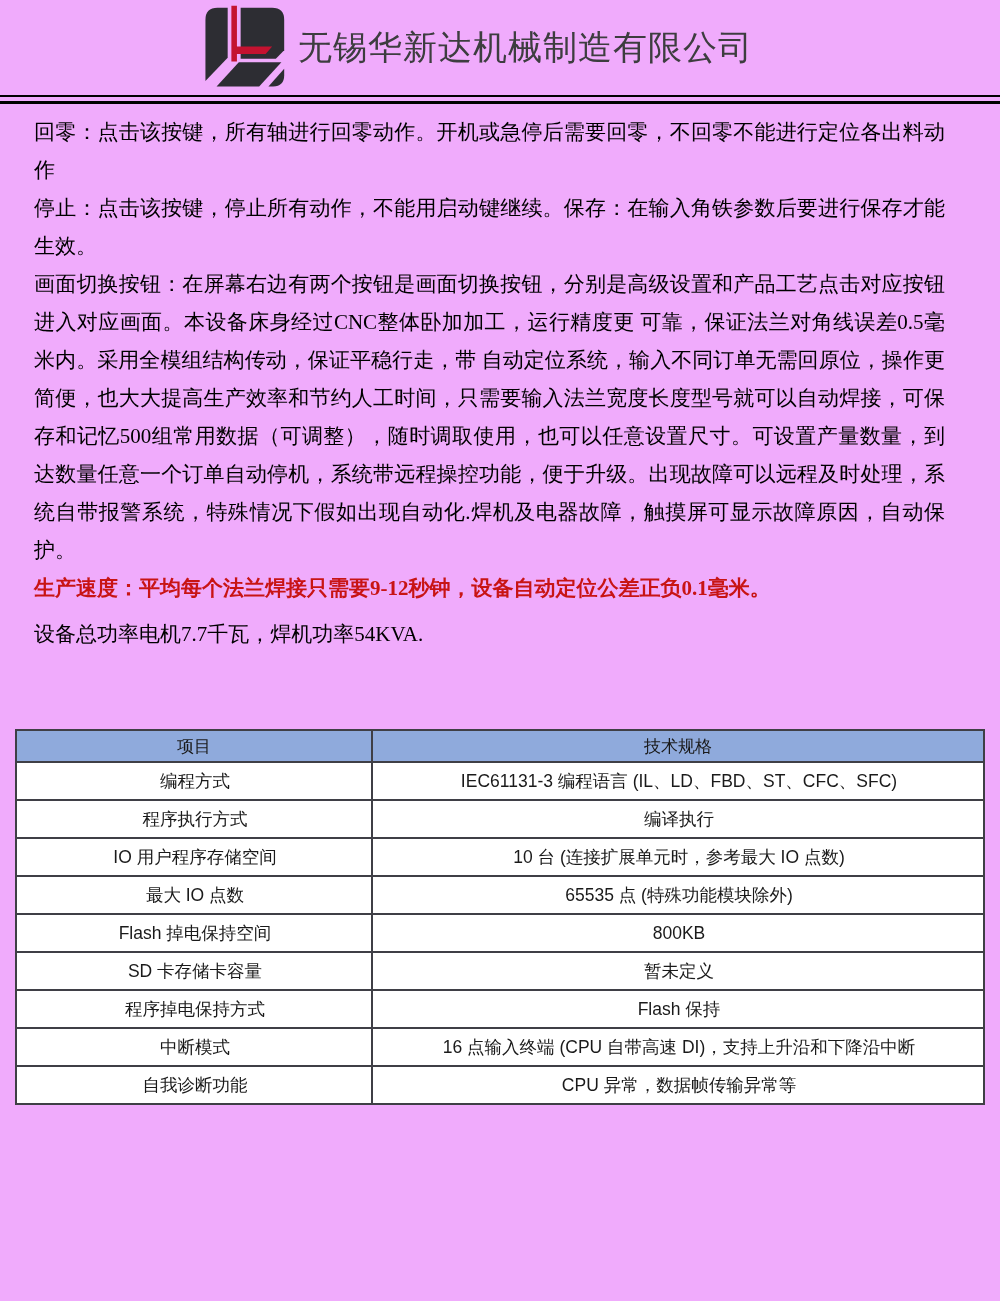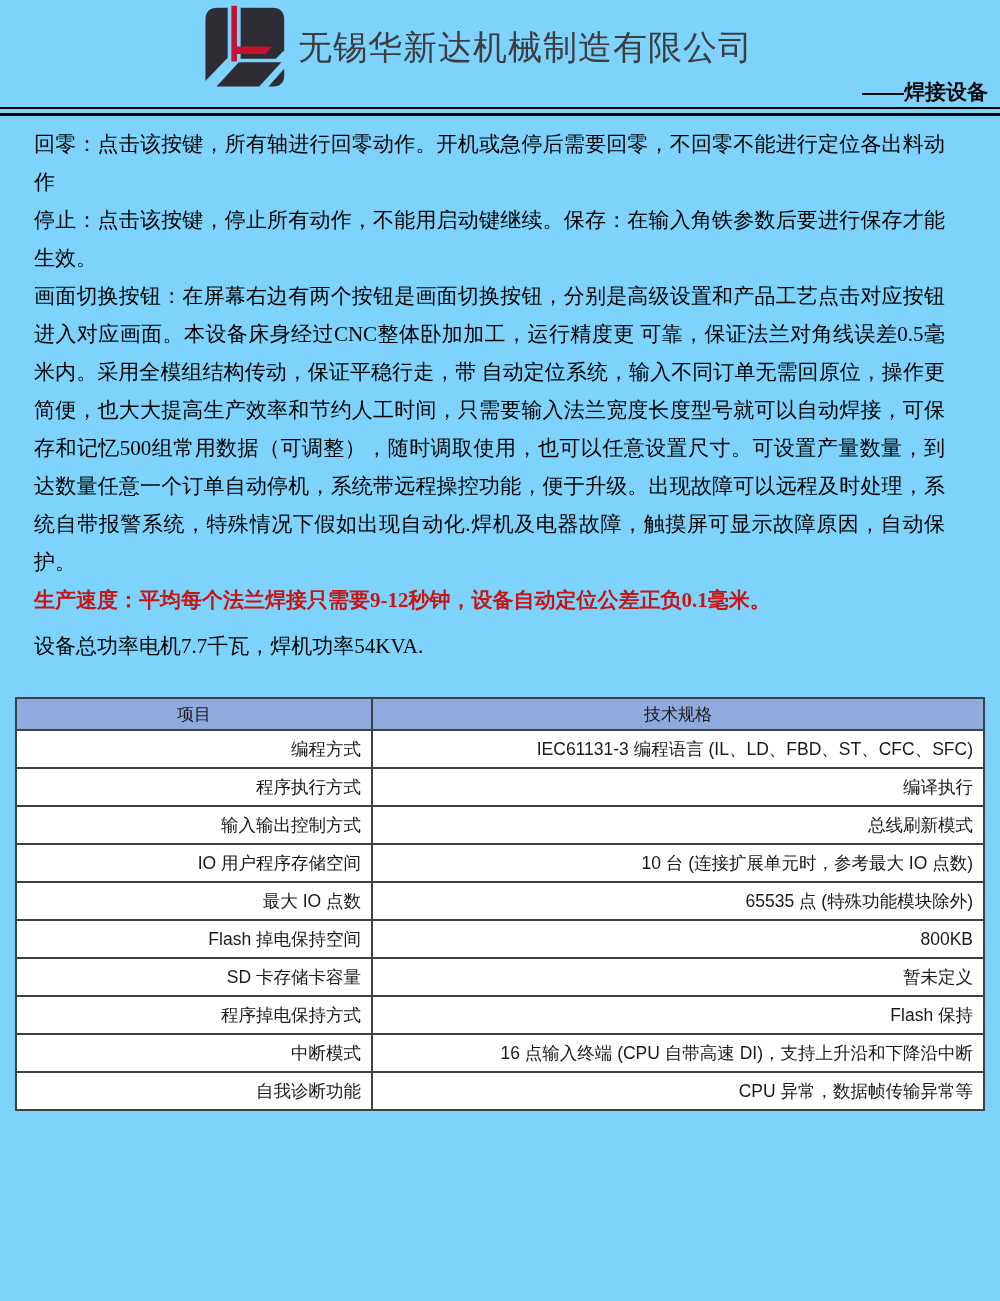--- a/index.html
+++ b/index.html
@@ -7,21 +7,21 @@
     --table_header_bg:#8FAADC;
     --table_border:#3f3f46;
     --logo_dark:#2d2d33;
     --logo_red:#c41230;
     --title_gray:#3d3d3f;
   }
   *{margin:0;padding:0;box-sizing:border-box;}
   html,body{background:#fff;}
   .page{
     width:1000px;height:1301px;
-    background:#7dd3fc;
+    background:#f0abfc;
     position:relative;
     font-family:"Liberation Serif","DejaVu Serif",serif;
     color:#000;
     overflow:hidden;
   }
   
   .brand{
     display:flex;align-items:center;
     padding:4px 0 0 193px;
     height:92px;
@@ -53,21 +53,21 @@
   .doc-body{
     padding:9px 55px 0 34px;
     font-size:21px;
     line-height:38px;
     text-align:justify;
   }
   .doc-body p{margin:0;}
   .red-bold{color:var(--accent_red);font-weight:bold;}
   .gap-top{margin-top:8px !important;}
   
-  .spec-table-wrap{margin:32px 15px 0 15px;border-radius:19px;}
+  .spec-table-wrap{margin:76px 15px 0 15px;border-radius:19px;}
   table.spec{
     width:100%;
     border-collapse:collapse;
     font-family:"Liberation Sans","DejaVu Sans",sans-serif;
     font-size:17.5px;
     color:#1a1a1a;
     table-layout:fixed;
   }
   table.spec th,table.spec td{
     border:2px solid var(--table_border);
@@ -75,21 +75,21 @@
   table.spec th{
     background:var(--table_header_bg);
     height:32px;
     font-weight:normal;
     text-align:center;
     font-size:17px;
   }
   table.spec td{
     height:38px;
     padding:0 10px 0 12px;
-    text-align:right;
+    text-align:center;
     background:#fff;
     white-space:nowrap;
     overflow:hidden;
   }
   table.spec col.c1{width:356px;}
 </style>
 </head>
 <body>
 
 <div class="page">
@@ -103,21 +103,20 @@
         <path d="M48 4 L82 4 Q95 4 95 17 L95 50 L86 59 L48 59 Z" fill="var(--logo_dark)"></path>
 
         <path d="M38 2 L44 2 L44 46 L82 46 L75 54 L44 54 L44 62 L38 62 Z" fill="var(--logo_red)"></path>
 
         <path d="M22 89 L46 63 L92 63 L68 89 Z" fill="var(--logo_dark)"></path>
 
         <path d="M78 89 L95 70 L95 77 Q95 89 83 89 Z" fill="var(--logo_dark)"></path>
       </svg>
       <h1 class="company-name">无锡华新达机械制造有限公司</h1>
     </div>
-    <div class="tagline">——焊接设备</div>
     <div class="rule"></div>
   </header>
 
   <main class="doc-body">
     <p>回零：点击该按键，所有轴进行回零动作。开机或急停后需要回零，不回零不能进行定位各出料动作</p>
     <p>停止：点击该按键，停止所有动作，不能用启动键继续。保存：在输入角铁参数后要进行保存才能生效。</p>
     <p>画面切换按钮：在屏幕右边有两个按钮是画面切换按钮，分别是高级设置和产品工艺点击对应按钮进入对应画面。本设备床身经过CNC整体卧加加工，运行精度更 可靠，保证法兰对角线误差0.5毫米内。采用全模组结构传动，保证平稳行走，带 自动定位系统，输入不同订单无需回原位，操作更简便，也大大提高生产效率和节约人工时间，只需要输入法兰宽度长度型号就可以自动焊接，可保存和记忆500组常用数据（可调整），随时调取使用，也可以任意设置尺寸。可设置产量数量，到达数量任意一个订单自动停机，系统带远程操控功能，便于升级。出现故障可以远程及时处理，系统自带报警系统，特殊情况下假如出现自动化.焊机及电器故障，触摸屏可显示故障原因，自动保护。</p>
     <p class="red-bold">生产速度：平均每个法兰焊接只需要9-12秒钟，设备自动定位公差正负0.1毫米。</p>
     <p class="gap-top">设备总功率电机7.7千瓦，焊机功率54KVA.</p>
   </main>
@@ -135,24 +134,20 @@
         </tr>
       </thead>
       <tbody>
         <tr>
           <td>编程方式</td>
           <td>IEC61131-3 编程语言 (IL、LD、FBD、ST、CFC、SFC)</td>
         </tr>
         <tr>
           <td>程序执行方式</td>
           <td>编译执行</td>
-        </tr>
-        <tr>
-          <td>输入输出控制方式</td>
-          <td>总线刷新模式</td>
         </tr>
         <tr>
           <td>IO 用户程序存储空间</td>
           <td>10 台 (连接扩展单元时，参考最大 IO 点数)</td>
         </tr>
         <tr>
           <td>最大 IO 点数</td>
           <td>65535 点 (特殊功能模块除外)</td>
         </tr>
         <tr>

